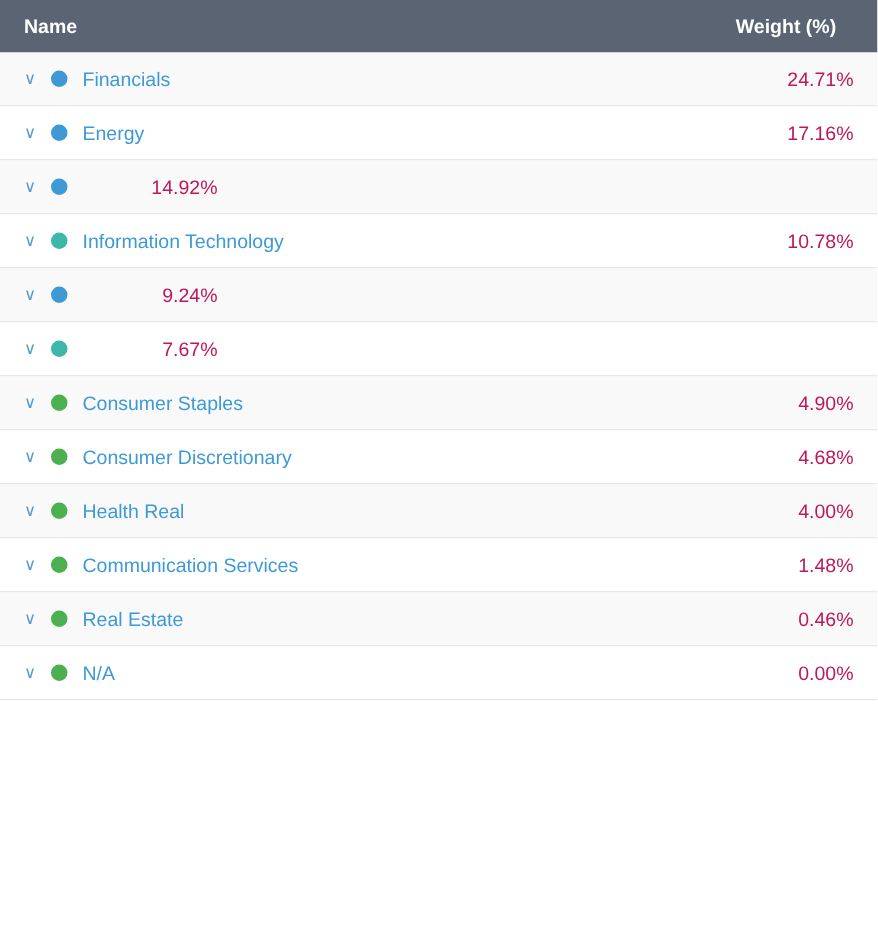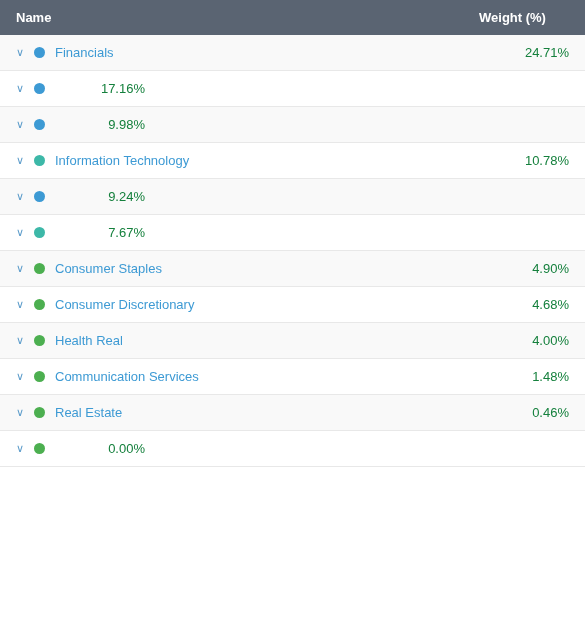--- a/index.html
+++ b/index.html
@@ -28,21 +28,21 @@
       padding: 10px 16px;
       font-size: 13px;
       font-weight: bold;
     }
 
     .table-header .col-name {
       flex: 1;
     }
 
     .table-header .col-weight {
-      text-align: left;
+      text-align: center;
       min-width: 90px;
     }
 
     .table-row {
       display: flex;
       align-items: center;
       padding: 10px 16px;
       border-bottom: 1px solid #e8e8e8;
     }
 
@@ -70,21 +70,21 @@
       flex-shrink: 0;
     }
 
     .row-name {
       flex: 1;
       color: #3d9ad4;
       font-size: 13px;
     }
 
     .row-weight {
-      color: #15803d;
+      color: #be185d;
       text-align: right;
       min-width: 90px;
       font-size: 13px;
     }
   </style>
 </head>
 <body>
 
 <div class="table-container">
   <div class="table-header">
@@ -94,26 +94,27 @@
   <div id="table-body">
       <div class="table-row" style="background: rgb(249, 249, 249);">
         <span class="chevron">∨</span>
         <span class="dot" style="background-color: rgb(61, 154, 212);"></span>
         <span class="row-name">Financials</span>
         <span class="row-weight">24.71%</span>
       </div>
       <div class="table-row" style="background: rgb(255, 255, 255);">
         <span class="chevron">∨</span>
         <span class="dot" style="background-color: rgb(61, 154, 212);"></span>
+        <span class="row-name">Energy</span>
         <span class="row-weight">17.16%</span>
       </div>
       <div class="table-row" style="background: rgb(249, 249, 249);">
         <span class="chevron">∨</span>
         <span class="dot" style="background-color: rgb(61, 154, 212);"></span>
-        <span class="row-weight">9.98%</span>
+        <span class="row-weight">14.92%</span>
       </div>
       <div class="table-row" style="background: rgb(255, 255, 255);">
         <span class="chevron">∨</span>
         <span class="dot" style="background-color: rgb(61, 184, 168);"></span>
         <span class="row-name">Information Technology</span>
         <span class="row-weight">10.78%</span>
       </div>
       <div class="table-row" style="background: rgb(249, 249, 249);">
         <span class="chevron">∨</span>
         <span class="dot" style="background-color: rgb(61, 154, 212);"></span>
@@ -150,16 +151,17 @@
       </div>
       <div class="table-row" style="background: rgb(249, 249, 249);">
         <span class="chevron">∨</span>
         <span class="dot" style="background-color: rgb(76, 175, 80);"></span>
         <span class="row-name">Real Estate</span>
         <span class="row-weight">0.46%</span>
       </div>
       <div class="table-row" style="background: rgb(255, 255, 255);">
         <span class="chevron">∨</span>
         <span class="dot" style="background-color: rgb(76, 175, 80);"></span>
+        <span class="row-name">N/A</span>
         <span class="row-weight">0.00%</span>
       </div>
     </div>
 </div>
 
 </body></html>

